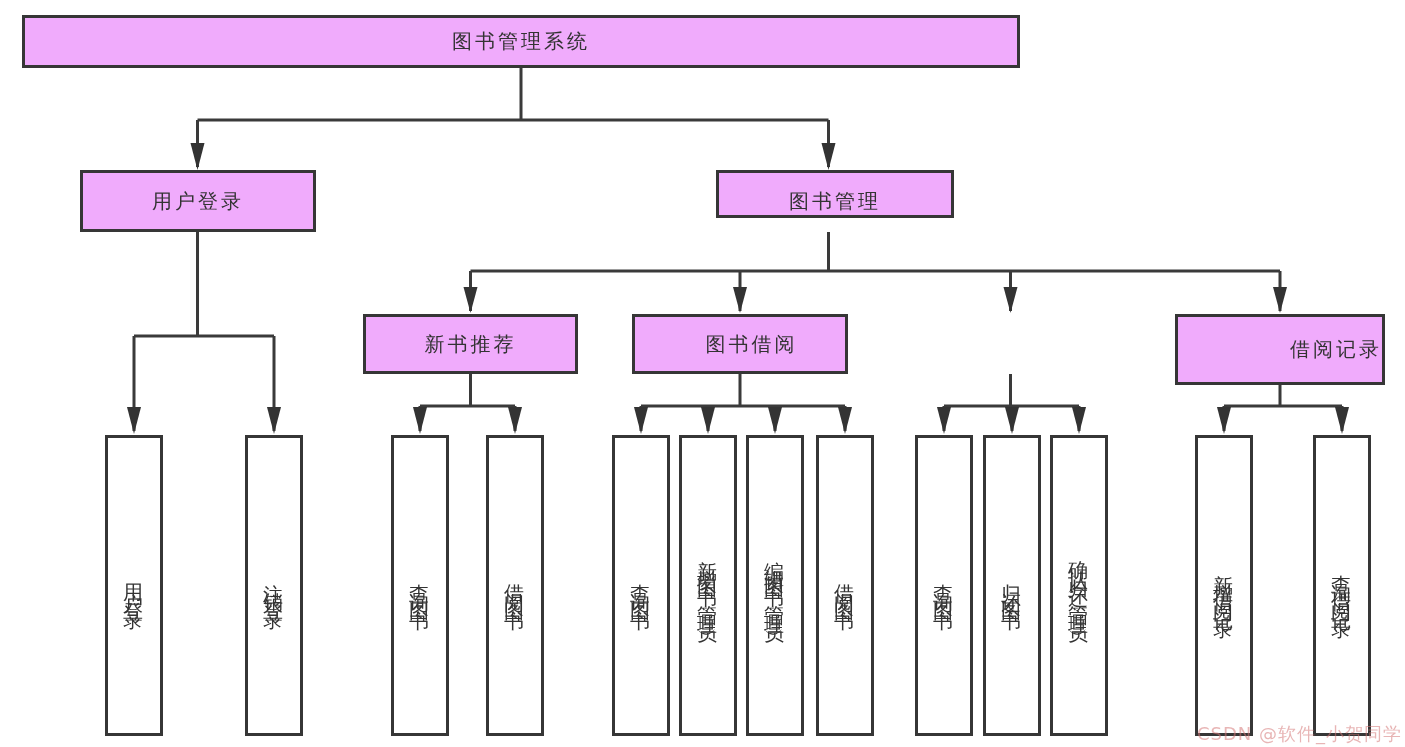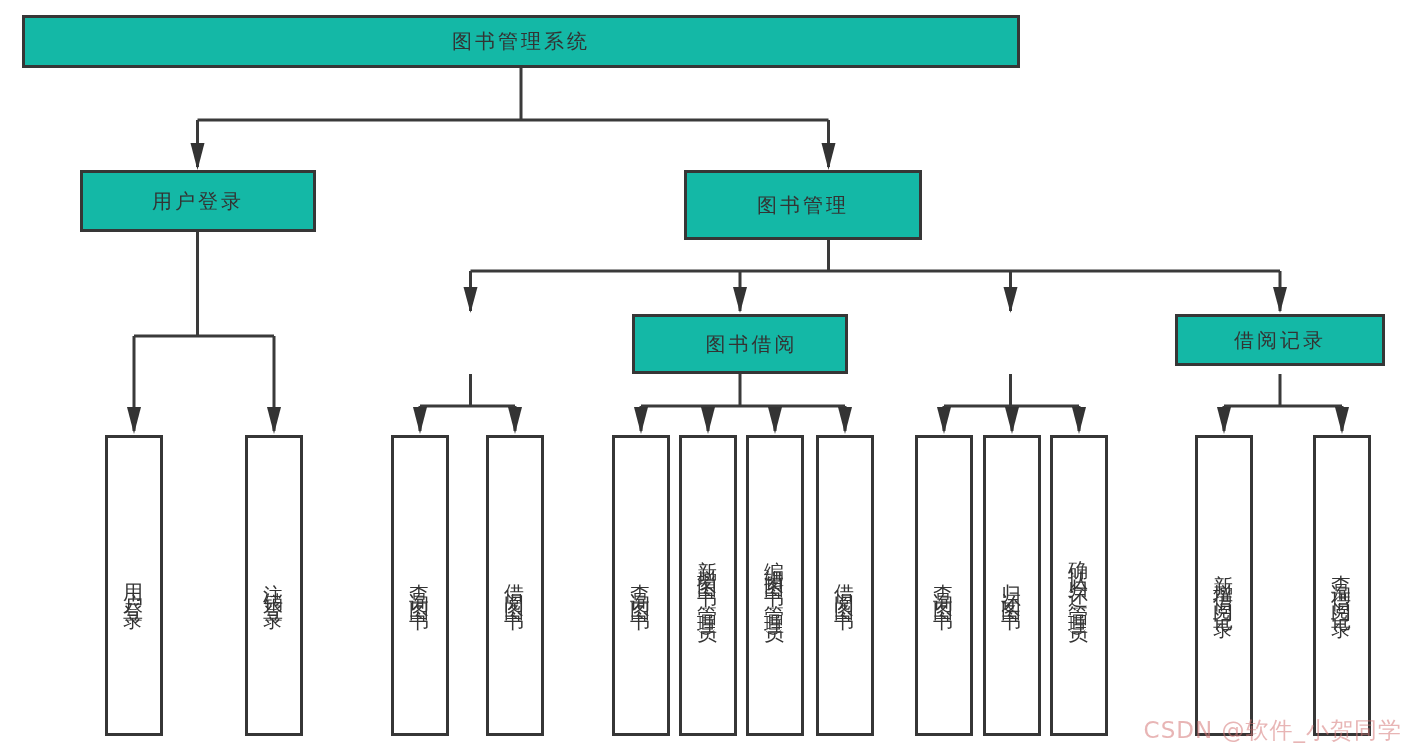--- a/index.html
+++ b/index.html
@@ -13,21 +13,21 @@
   }
   #connectors {
     position: absolute;
     left: 0; top: 0;
     width: 1405px; height: 747px;
   }
   .hbox {
     position: absolute;
     box-sizing: border-box;
     border: 3px solid #363636;
-    background: #14b8a6;
+    background: #f0abfc;
     display: flex;
     align-items: center;
     justify-content: center;
     font-size: 20px;
     letter-spacing: 3px;
     color: #333333;
   }
   .vbox {
     position: absolute;
     top: 435px;
@@ -50,21 +50,21 @@
   .connector-line {
     stroke: #3a3a3a;
     stroke-width: 3;
     fill: none;
   }
   .arrowhead { fill: #333333; stroke: none; }
   #watermark {
     position: absolute;
     right: 3px;
     bottom: 1px;
-    font-size: 23px;
+    font-size: 18px;
     color: rgba(214, 120, 120, 0.55);
     letter-spacing: 1px;
     white-space: nowrap;
     z-index: 5;
   }
 </style>
 </head>
 <body>
 
 <div id="canvas">
@@ -119,28 +119,31 @@
     </g>
   </svg>
 
   <div class="hbox" style="left:22px; top:15px; width:998px; height:53px;">
     <span>图书管理系统</span>
   </div>
 
   <div class="hbox" style="left:80px; top:170px; width:236px; height:62px;">
     <span>用户登录</span>
   </div>
-  <div class="hbox" style="left:684px; top:170px; width:238px; height:70px;">
+  <div class="hbox" style="left:716px; top:170px; width:238px; height:48px;align-items:flex-end;">
     <span>图书管理</span>
   </div>
 
+  <div class="hbox" style="left:363px; top:314px; width:215px; height:60px;">
+    <span>新书推荐</span>
+  </div>
   <div class="hbox" style="left:632px; top:314px; width:216px; height:60px;padding-left:23px;">
     <span>图书借阅</span>
   </div>
-  <div class="hbox" style="left:1175px; top:314px; width:210px; height:52px;">
+  <div class="hbox" style="left:1175px; top:314px; width:210px; height:71px;justify-content:flex-end;">
     <span>借阅记录</span>
   </div>
 
   <div class="vbox" style="left:105px;">
     <span>用户登录</span>
   </div>
   <div class="vbox" style="left:245px;">
     <span>注销登录</span>
   </div>
 

